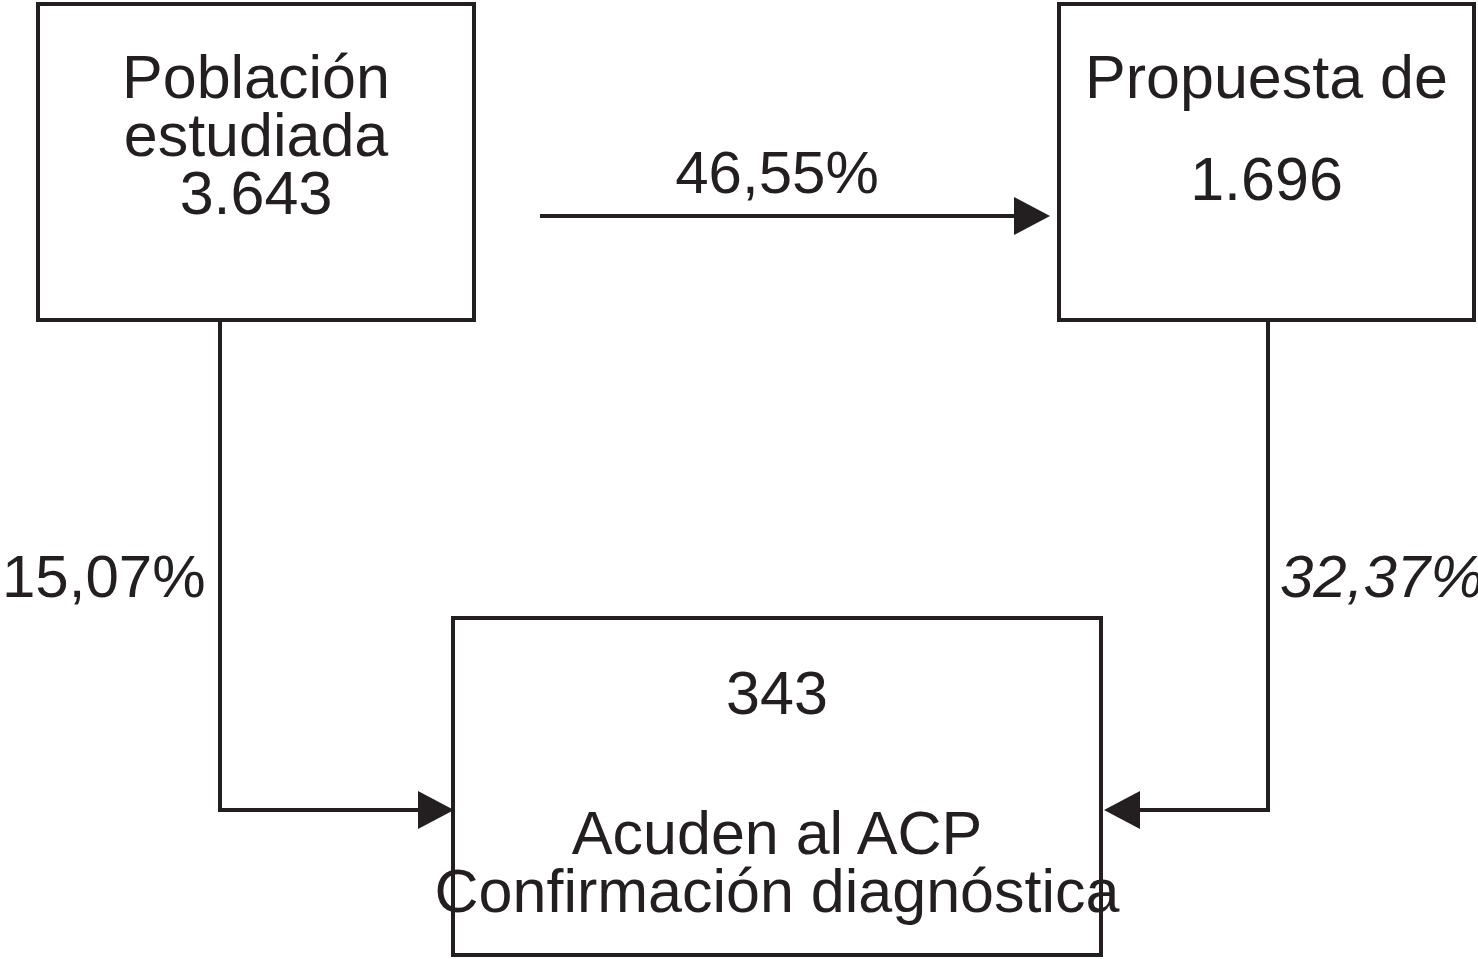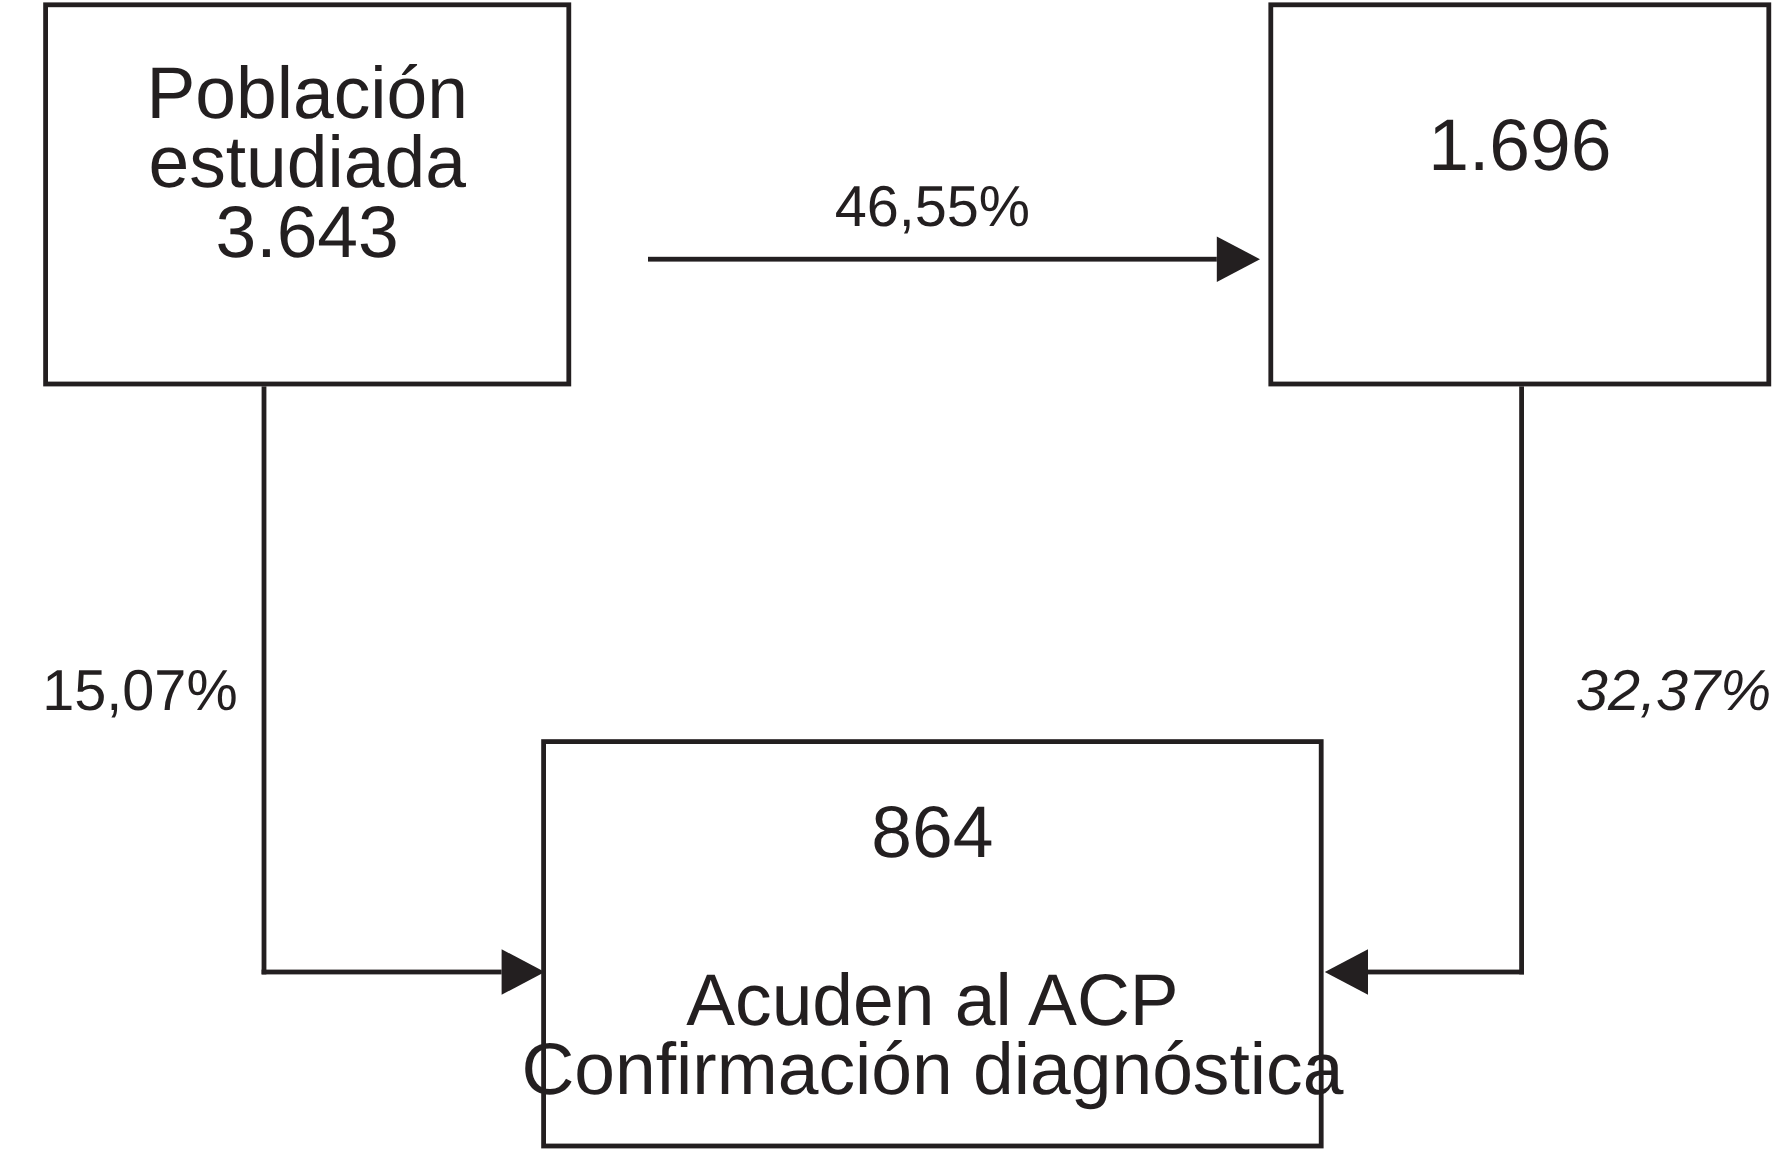--- a/index.html
+++ b/index.html
@@ -44,45 +44,46 @@
   .arrowhead.left {
     border-right: 36px solid #231f20;
     border-top: 19px solid transparent;
     border-bottom: 19px solid transparent;
   }
   #top-arrowhead   { left: 1014px; top: 197px; }
   #left-arrowhead  { left: 418px;  top: 791px; }
   #right-arrowhead { left: 1104px; top: 791px; }
   .pct-label {
     position: absolute;
-    font-size: 48px;
+    font-size: 60px;
     line-height: 50px;
     white-space: nowrap;
   }
   #label-top   { left: 540px;  top: 148px; width: 474px; text-align: center; }
   #label-left  { left: 2px;    top: 552px; width: 196px; text-align: right; }
   #label-right { left: 1280px; top: 552px; width: 196px; text-align: right; font-style: italic; }
 </style>
 </head>
 <body>
 
 <div id="canvas">
 
   <div class="box" id="box-population">
     <div class="box-text">Población</div>
     <div class="box-text">estudiada</div>
     <div class="box-text value">3.643</div>
   </div>
 
   <div class="box" id="box-derivation">
+    <div class="box-text">Propuesta de</div>
     <div class="box-text value">1.696</div>
   </div>
 
   <div class="box" id="box-confirmation">
-    <div class="box-text">864</div>
+    <div class="box-text">343</div>
     <div class="detail">
       <div class="box-text">Acuden al ACP</div>
       <div class="box-text">Confirmación diagnóstica</div>
     </div>
   </div>
 
   <div class="line" id="top-arrow-line"></div>
   <div class="arrowhead right" id="top-arrowhead"></div>
   <div class="pct-label" id="label-top">46,55%</div>
 

